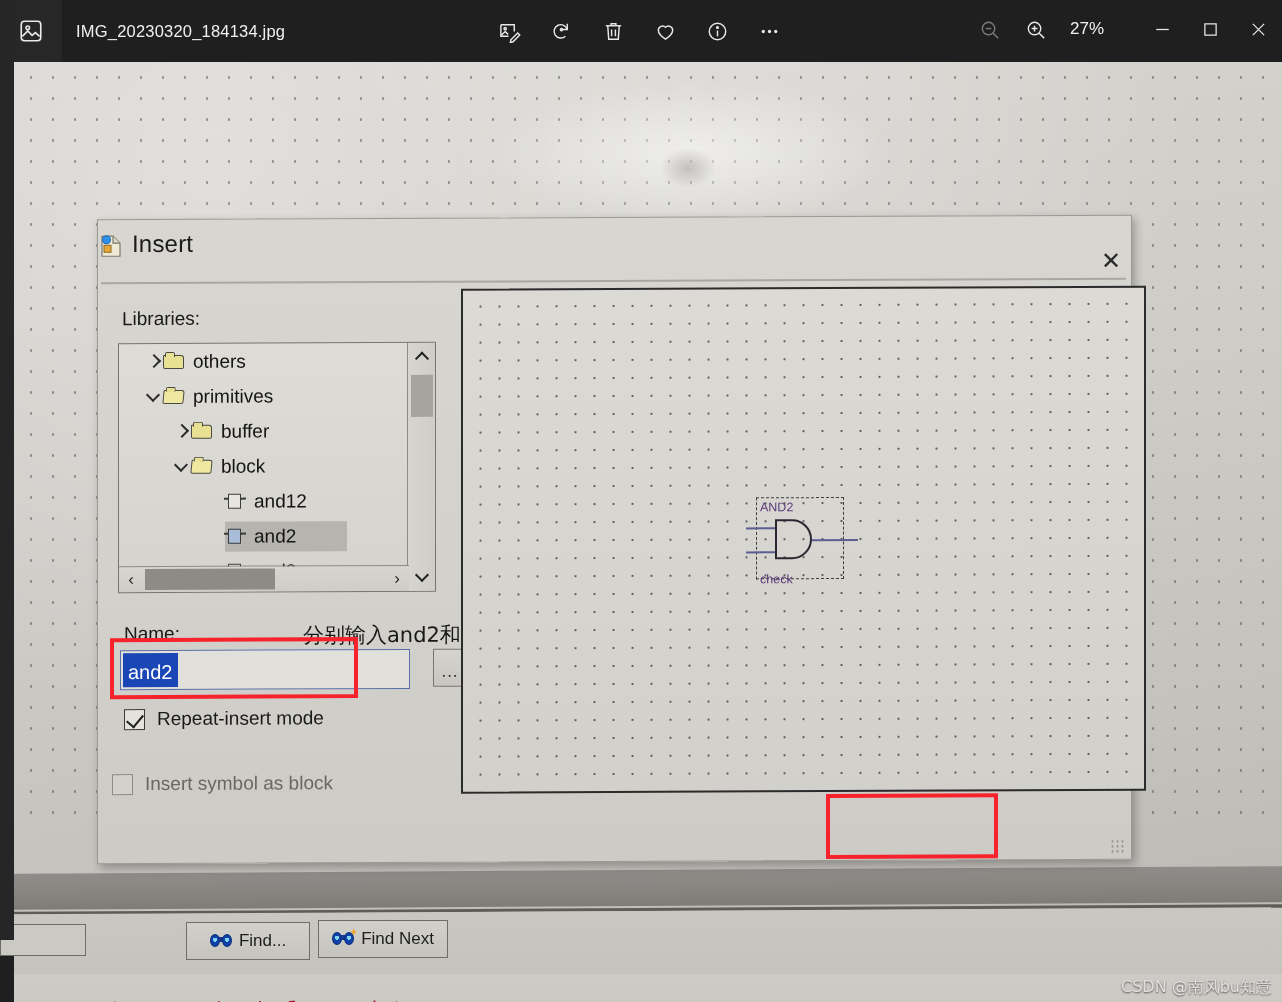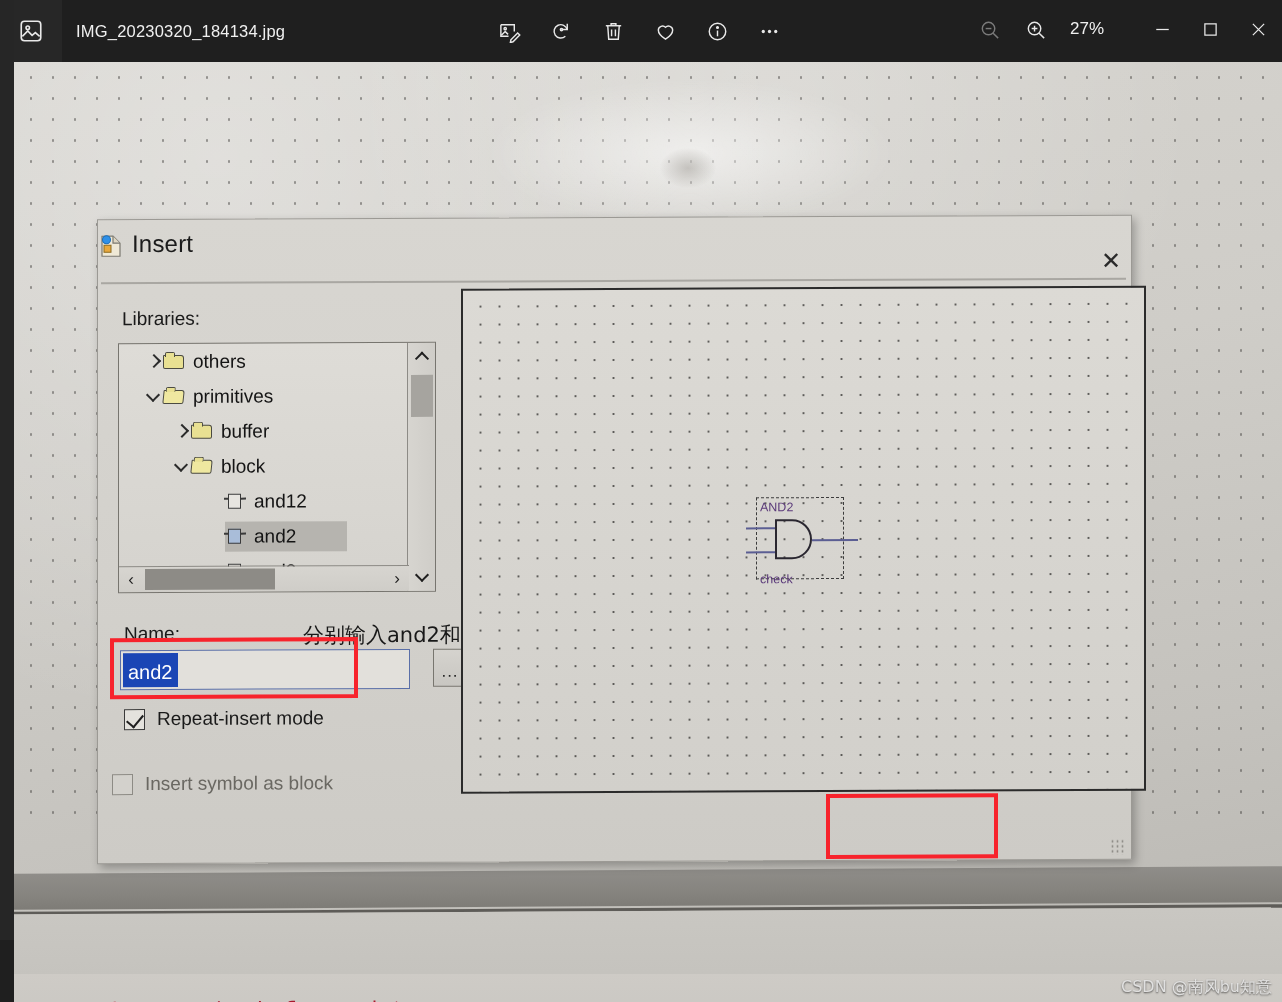--- a/index.html
+++ b/index.html
@@ -458,20 +458,40 @@
     <div class="photo"></div>
     <div class="dotwall"></div>
     <div class="photo-glare"></div>
     <div class="smudge"></div>
 
     <div class="band-dark"></div>
     <div class="band-line"></div>
     <div class="lowerpane"></div>
     <div class="lowerpane2"></div>
 
+    <div class="findbar">
+      <div class="fb-emptyfield"></div>
+      <div class="fbtn" style="left:186px; top:2px; width:124px;">
+        <span class="binoc">
+            <i class="l"></i>
+            <b></b>
+            <i class="r"></i>
+          </span>
+        <span>Find...</span>
+      </div>
+      <div class="fbtn" style="left:318px; top:0px; width:130px;">
+        <span class="binoc">
+          <i class="l"></i>
+            <b></b>
+            <i class="r"></i>
+            <span class="spark">✦</span>
+        </span>
+        <span>Find Next</span>
+      </div>
+    </div>
 
     <div class="updates-text">PGA website to check for updates.</div>
 
     <div class="dialog">
 
       <div class="dlg-titlebar">
         <div class="dlg-icon">
           <svg viewBox="0 0 26 26">
             <path d="M4 3h11l7 7v13H4z" fill="#efe9d6" stroke="#7a7870" stroke-width="1.2"></path>
             <path d="M15 3v7h7" fill="#ded7c2" stroke="#7a7870" stroke-width="1.2"></path>

